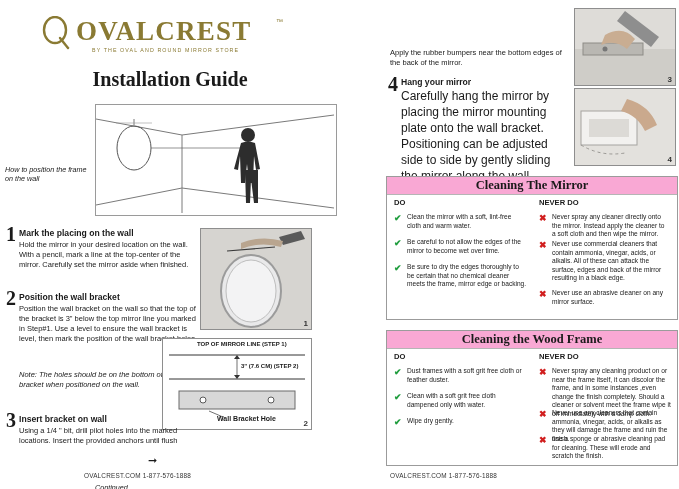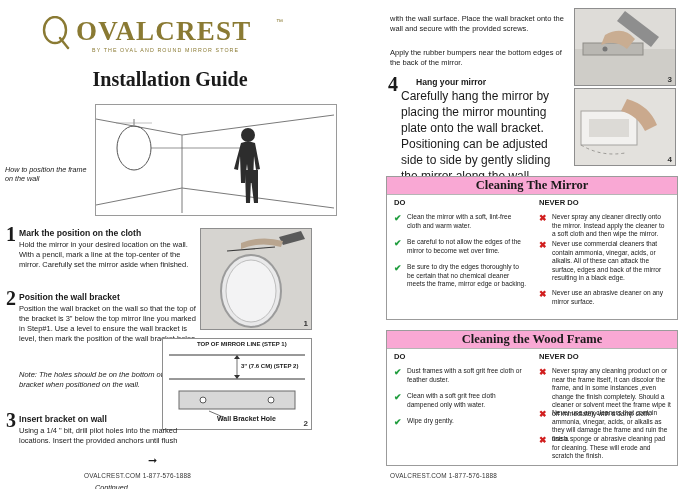--- a/index.html
+++ b/index.html
@@ -111,21 +111,21 @@
           <circle cx="152" cy="30" r="7"></circle>
           <path d="M145 38 q7 -3 14 0 l5 26 -4 1 -2 -14 -1 27 -4 0 -2 -19 -2 19 -4 0 -1 -27 -2 14 -4 -1 z"></path>
           <path d="M149 65 l1 33 4 0 1 -24 3 24 4 0 0 -33 z"></path>
         </g>
       </svg>
     </div>
     <div class="hero-cap">How to position the frame on the wall</div>
 
     <div class="step" style="left:6px;top:228px;width:190px;">
       <span class="num">1</span>
-      <span class="hd">Mark the position on the cloth</span>
+      <span class="hd">Mark the placing on the wall</span>
       <span class="bd" style="width:175px;">Hold the mirror in your desired location on the wall. With a pencil, mark a line at the top-center of the mirror. Carefully set the mirror aside when finished.</span>
     </div>
 
     <div class="imgbox" style="left:200px;top:228px;width:110px;height:100px;background:#cfcfcf;">
       <svg width="110" height="100" viewBox="0 0 110 100">
         <rect width="110" height="100" fill="#d6d4d0"></rect>
         <ellipse cx="50" cy="62" rx="30" ry="36" fill="#e9e9ea" stroke="#9b9b9b" stroke-width="2"></ellipse>
         <ellipse cx="50" cy="62" rx="25" ry="31" fill="#f3f3f4" stroke="#bdbdbd"></ellipse>
         <path d="M78 8 L100 2 L104 10 L82 16 Z" fill="#5a5a5a"></path>
         <path d="M40 14 q20 -8 42 -2 l-2 6 q-20 -6 -40 2 z" fill="#b9a58f"></path>
@@ -166,26 +166,25 @@
       <span class="bd" style="width:170px;">Using a 1/4 " bit, drill pilot holes into the marked locations. Insert the provided anchors until flush</span>
     </div>
 
     <div class="cont">Continued</div>
     <span class="arrow-r">➞</span>
     <div class="footer-l">OVALCREST.COM   1-877-576-1888</div>
   </div>
 
   <div class="col-right">
 
-    <div class="rtext" style="left:4px;top:14px;width:175px;">with the wall surface. Place the wall bracket onto the wall and secure with the provided screws.</div>
     <div class="rtext" style="left:4px;top:48px;width:175px;">Apply the rubber bumpers near the bottom edges of the back of the mirror.</div>
 
     <div class="rstep">
       <span class="num" style="left:2px;top:74px;">4</span>
-      <span class="hd" style="left:15px;top:77px;margin-left:15px;">Hang your mirror</span>
+      <span class="hd" style="left:15px;top:77px;">Hang your mirror</span>
       <span class="bd" style="left:15px;top:89px;width:166px;">Carefully hang the mirror by placing the mirror mounting plate onto the wall bracket. Positioning can be adjusted side to side by gently sliding the mirror along the wall bracket.</span>
     </div>
 
     <div class="imgbox" style="left:188px;top:8px;width:100px;height:76px;">
       <svg width="100" height="76" viewBox="0 0 100 76">
         <rect width="100" height="76" fill="#dedcd8"></rect>
         <rect x="0" y="40" width="100" height="36" fill="#cfcdc8"></rect>
         <rect x="8" y="34" width="60" height="12" fill="#b9b7b2" stroke="#8d8b86"></rect>
         <path d="M50 2 l34 26 -8 10 -34 -26 z" fill="#8e8e8e"></path>
         <path d="M30 26 q18 -10 30 4 l-8 10 q-12 -10 -26 -4 z" fill="#c9ad92"></path>

